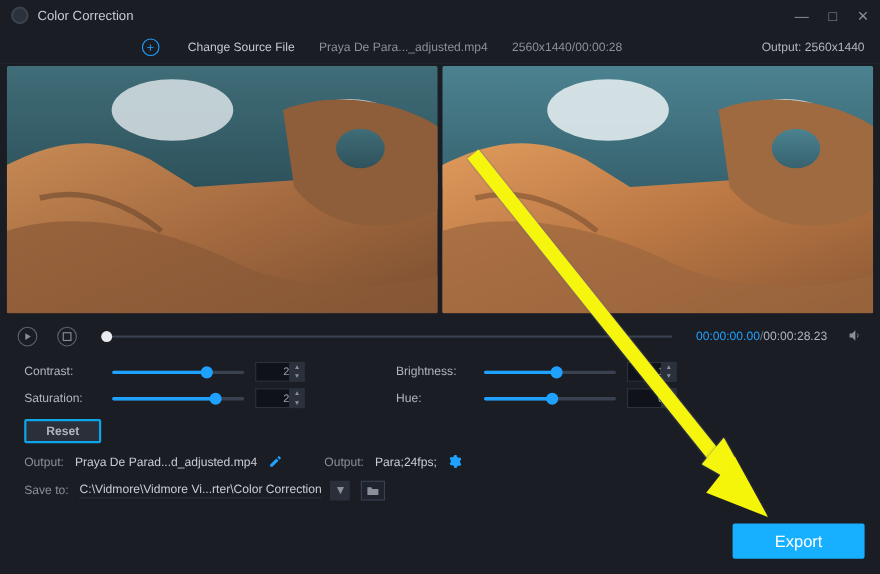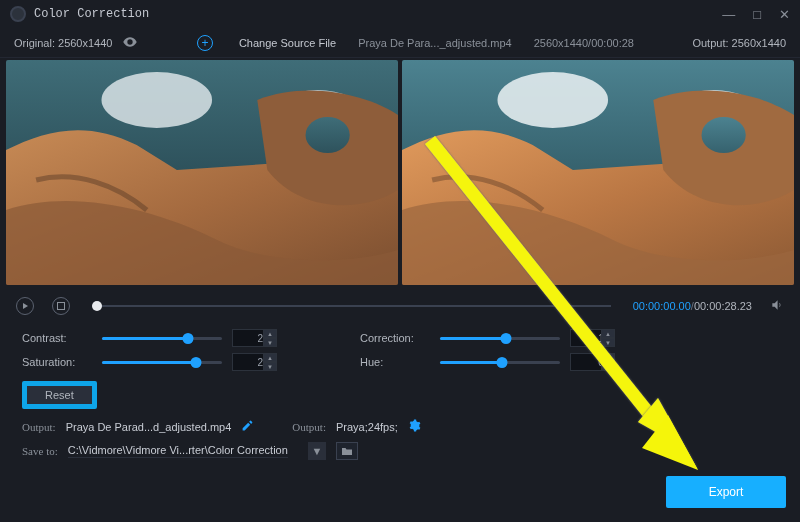--- a/index.html
+++ b/index.html
@@ -1,21 +1,21 @@
 <!DOCTYPE html>
 <html><head>
 <meta charset="utf-8">
 <style>
   * { box-sizing: border-box; margin: 0; padding: 0; font-family: "Segoe UI", Arial, sans-serif; }
   body { width: 800px; height: 522px; background: #1a1d24; color: #b0b5bd; font-size: 11px; overflow: hidden; position: relative; }
 
   
   .titlebar { height: 28px; display: flex; align-items: center; padding: 0 10px; }
   .app-icon { width: 16px; height: 16px; border-radius: 50%; background: #2c323c; border: 2px solid #3a4150; display:inline-block; }
-  .app-title { margin-left: 8px; font-size: 12px; color: #c4c8d0; font-family: Liberation Mono, monospace; }
+  .app-title { margin-left: 8px; font-size: 12px; color: #c4c8d0; }
   .win-controls { margin-left: auto; display: flex; gap: 18px; color: #8a9099; font-size: 13px; }
   .win-controls span { cursor: pointer; }
 
   
   .header { height: 30px; display: flex; align-items: center; padding: 0 14px; gap: 12px; font-size: 11px; border-bottom: 1px solid #232732; }
   .header .left-info { display: flex; align-items: center; gap: 10px; }
   .header .center { flex: 1; display: flex; align-items: center; justify-content: center; gap: 22px; }
   .header .right-info { display: flex; align-items: flex-end; gap: 6px; }
   .plus-icon { width: 16px; height: 16px; border: 1.5px solid #1fa1ff; border-radius: 50%; color:#1fa1ff; display:flex; align-items:center; justify-content:center; font-size:12px; line-height:1; }
   .eye-icon svg { width:16px; height:16px; fill:#8a9099; }
@@ -45,60 +45,52 @@
   .slider-grid .lab { color:#b0b5bd; }
   .slider-track { height:3px; background:#3a4150; border-radius:2px; position:relative; }
   .slider-track .fill { position:absolute; height:100%; background:#1fa1ff; border-radius:2px; }
   .slider-track .knob { position:absolute; top:-4px; width:11px; height:11px; border-radius:50%; background:#1fa1ff; transform:translateX(-50%); }
   .num-box { display:flex; align-items:stretch; height:18px; }
   .num-box .val { width:30px; background:#0f1218; border:1px solid #2c323c; border-right:none; color:#9aa0ab; display:flex; align-items:center; justify-content:center; font-size:10px;padding-left:30px; }
   .num-box .step { width:14px; display:flex; flex-direction:column; }
   .num-box .step span { flex:1; background:#2a303c; border:1px solid #2c323c; display:flex; align-items:center; justify-content:center; font-size:6px; color:#8a9099; }
 
   .reset-row { margin-top:10px; }
-  .reset-btn { background:#2a2f3a; border:5px solid #0ea5e9; color:#b0b5bd; padding:3px 18px; font-size:11px; border-radius:2px; }
+  .reset-btn { background:#2a2f3a; border:2px solid #0ea5e9; color:#b0b5bd; padding:3px 18px; font-size:11px; border-radius:2px;font-weight:bold; }
 
   
   .out-row { display:flex; align-items:center; padding:6px 22px 0; gap:10px; font-size:11px; }
-  .out-row .lab { color:#8a9099;font-family:Liberation Serif, serif; }
+  .out-row .lab { color:#8a9099; }
   .out-row .val { color:#c8ccd4; }
   .icon-small svg { width:13px; height:13px; fill:#1fa1ff; }
-  .path-box { display:flex; align-items:center; gap:20px; }
+  .path-box { display:flex; align-items:center; gap:8px; }
   .path-box .val { color:#c8ccd4; border-bottom:1px solid #2a2f3a; padding-bottom:1px; }
   .path-box .drop { width:18px; height:18px; background:#2a2f3a; display:flex; align-items:center; justify-content:center; color:#8a9099; }
   .folder-btn { width:22px; height:18px; border:1px solid #3a4150; display:flex; align-items:center; justify-content:center; background:#1e232d; }
   .folder-btn svg { width:12px; height:10px; fill:#8a9099; }
 
-  .export-btn { position:absolute; right:14px; bottom:14px; width:120px; height:32px; background:#17afff; color:#fff; display:flex; align-items:center; justify-content:center; font-size:12px; border-radius:2px; }
+  .export-btn { position:absolute; right:14px; bottom:14px; width:120px; height:32px; background:#17afff; color:#fff; display:flex; align-items:center; justify-content:center; font-size:15px; border-radius:2px; }
 
   
   .arrow-annot { position:absolute; pointer-events:none; }
 </style>
 </head>
 <body>
 
 <div class="titlebar">
   <span class="app-icon"></span>
   <span class="app-title">Color Correction</span>
   <div class="win-controls">
     <span>—</span>
     <span>□</span>
     <span>✕</span>
   </div>
 </div>
 
 <div class="header">
-  <div class="left-info">
-    <span>Original: 2560x1440</span>
-    <span class="eye-icon">
-      <svg viewBox="0 0 24 24">
-          <path d="M12 5c-7 0-10 7-10 7s3 7 10 7 10-7 10-7-3-7-10-7zm0 11a4 4 0 110-8 4 4 0 010 8z"></path>
-        </svg>
-    </span>
-  </div>
   <div class="center">
     <span style="display:flex;align-items:center;gap:6px;">
       <span class="plus-icon">+</span>
       <span class="change-src">Change Source File</span>
     </span>
     <span class="file-meta">Praya De Para..._adjusted.mp4</span>
     <span class="file-meta">2560x1440/00:00:28</span>
   </div>
   <div class="right-info">
     <span>Output: 2560x1440</span>
@@ -180,21 +172,21 @@
     </div>
     <div class="num-box">
       <span class="val">21</span>
       <span class="step">
           <span>▲</span>
           <span>▼</span>
         </span>
     </div>
     <span></span>
 
-    <span class="lab">Correction:</span>
+    <span class="lab">Brightness:</span>
     <div class="slider-track">
       <div class="fill" style="width:55%"></div>
         <div class="knob" style="left:55%"></div>
     </div>
     <div class="num-box">
       <span class="val">1</span>
       <span class="step">
           <span>▲</span>
           <span>▼</span>
         </span>
@@ -233,21 +225,21 @@
 </div>
 
 <div class="out-row">
   <span class="lab">Output:</span>
   <span class="val">Praya De Parad...d_adjusted.mp4</span>
   <span class="icon-small"><svg viewBox="0 0 24 24">
         <path d="M3 17.25V21h3.75L17 10.75l-3.75-3.75L3 17.25zM20.7 7.04a1 1 0 000-1.41l-2.34-2.34a1 1 0 00-1.41 0L15 5.25 18.75 9l1.95-1.96z"></path>
       </svg></span>
   <span style="width:18px"></span>
   <span class="lab">Output:</span>
-  <span class="val">Praya;24fps;</span>
+  <span class="val">Para;24fps;</span>
   <span class="icon-small"><svg viewBox="0 0 24 24">
         <path d="M12 8a4 4 0 100 8 4 4 0 000-8zm9 4a7.9 7.9 0 00-.2-1.8l2.1-1.6-2-3.5-2.5 1a8 8 0 00-3-1.8L15 1h-4l-.4 2.4a8 8 0 00-3 1.8l-2.5-1-2 3.5 2.1 1.6A8 8 0 005 12c0 .6.1 1.2.2 1.8l-2.1 1.6 2 3.5 2.5-1a8 8 0 003 1.8L11 23h4l.4-2.4a8 8 0 003-1.8l2.5 1 2-3.5-2.1-1.6c.1-.6.2-1.2.2-1.8z"></path>
       </svg></span>
 </div>
 
 <div class="out-row" style="padding-top:8px;">
   <span class="lab">Save to:</span>
   <div class="path-box">
     <span class="val">C:\Vidmore\Vidmore Vi...rter\Color Correction</span>
     <span class="drop">▼</span>

